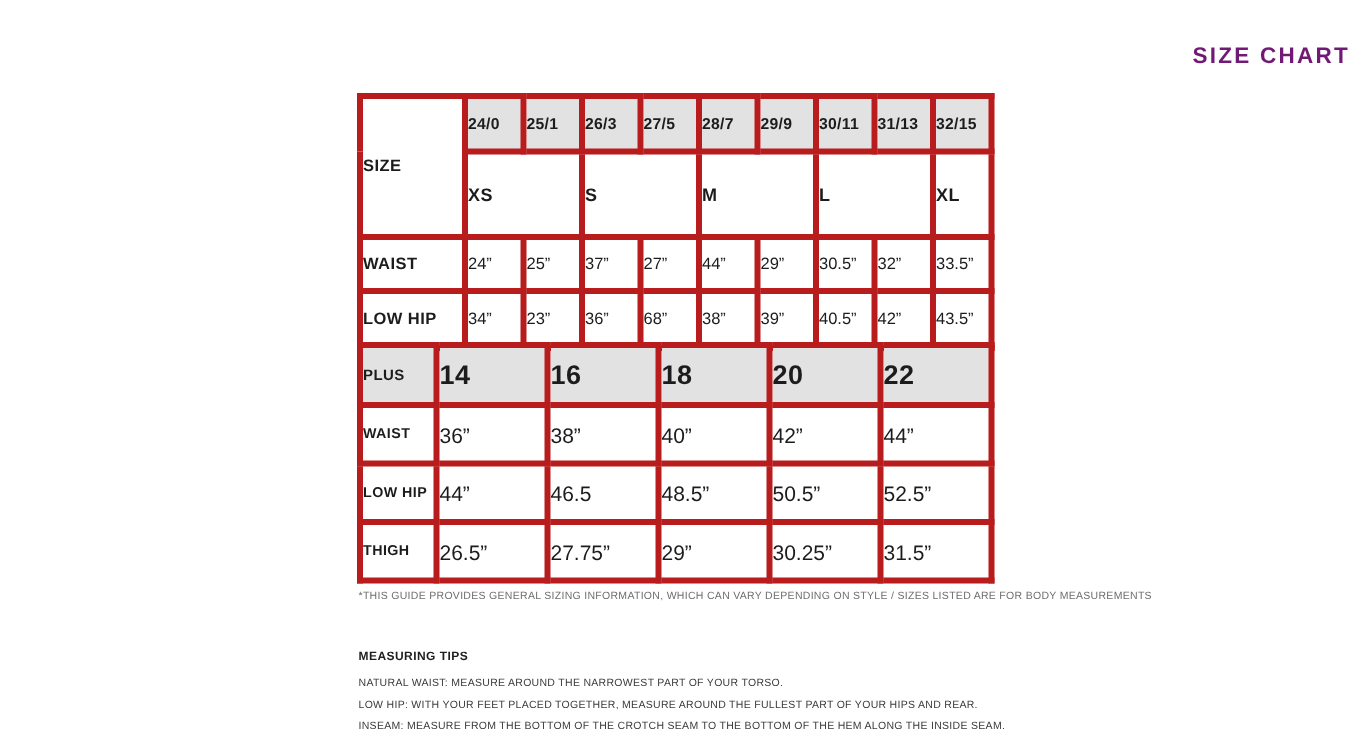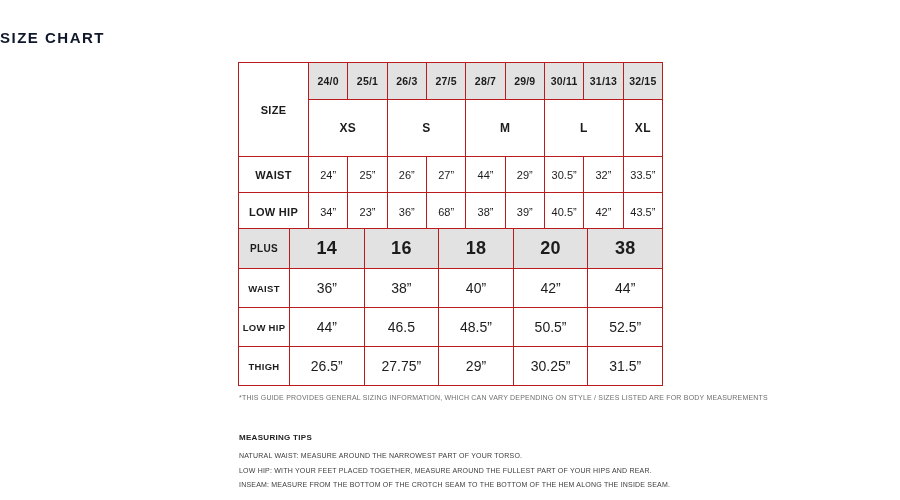--- a/index.html
+++ b/index.html
@@ -17,37 +17,36 @@
     position: absolute;
     left: 238px;
     top: 0;
     width: 425px;
   }
   .page-title {
     position: absolute;
     left: 0;
     right: 0;
     top: 29px;
-    text-align: left;
+    text-align: right;
     font-size: 15px;
     font-weight: bold;
     letter-spacing: 1.5px;
-    color: #0f172a;
+    color: #701a75;
     white-space: nowrap;
   }
   table {
     border-collapse: collapse;
     table-layout: fixed;
     width: 425px;
     position: absolute;
     left: 0;
   }
   td {
-    border: 1px solid #b91c1c;
-    text-align: center;
+    border: 4px solid #b91c1c;
     vertical-align: middle;
     overflow: hidden;
   }
   .t1 { top: 62px; }
   .t2 { top: 228px; }
 
   
   .t1 .num-head {
     background: #e2e2e2;
     font-weight: bold;
@@ -159,21 +158,21 @@
         <td class="letter-head" colspan="2">XS</td>
         <td class="letter-head" colspan="2">S</td>
         <td class="letter-head" colspan="2">M</td>
         <td class="letter-head" colspan="2">L</td>
         <td class="letter-head">XL</td>
       </tr>
       <tr>
         <td class="row-label">WAIST</td>
         <td class="val">24”</td>
         <td class="val">25”</td>
-        <td class="val">26”</td>
+        <td class="val">37”</td>
         <td class="val">27”</td>
         <td class="val">44”</td>
         <td class="val">29”</td>
         <td class="val">30.5”</td>
         <td class="val">32”</td>
         <td class="val">33.5”</td>
       </tr>
       <tr>
         <td class="row-label">LOW HIP</td>
         <td class="val">34”</td>
@@ -198,21 +197,21 @@
           <col>
           <col>
       </colgroup>
       <tbody>
           <tr>
         <td class="head corner">PLUS</td>
         <td class="head size-num">14</td>
         <td class="head size-num">16</td>
         <td class="head size-num">18</td>
         <td class="head size-num">20</td>
-        <td class="head size-num">38</td>
+        <td class="head size-num">22</td>
       </tr>
       <tr>
         <td class="row-label">WAIST</td>
         <td class="val">36”</td>
         <td class="val">38”</td>
         <td class="val">40”</td>
         <td class="val">42”</td>
         <td class="val">44”</td>
       </tr>
       <tr>

